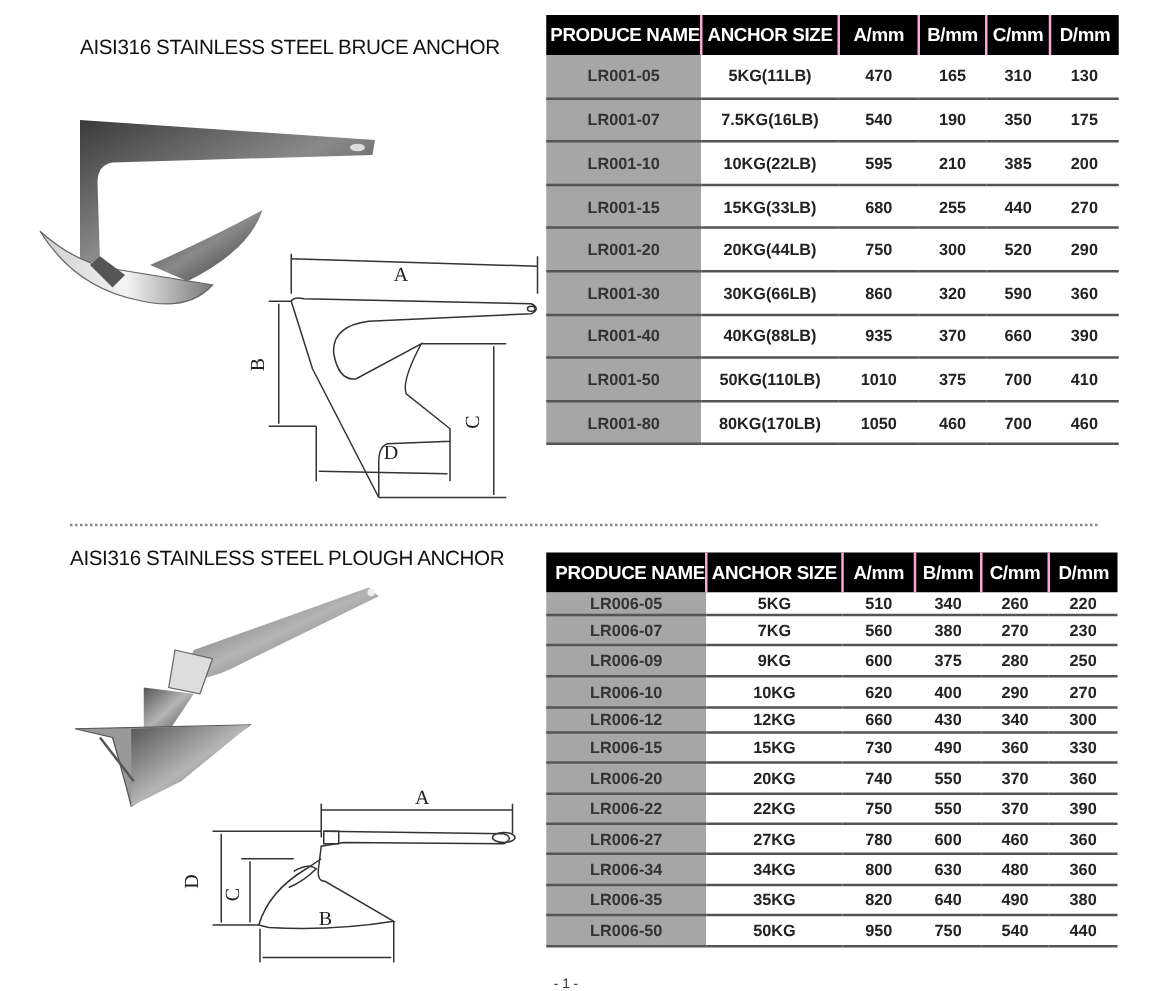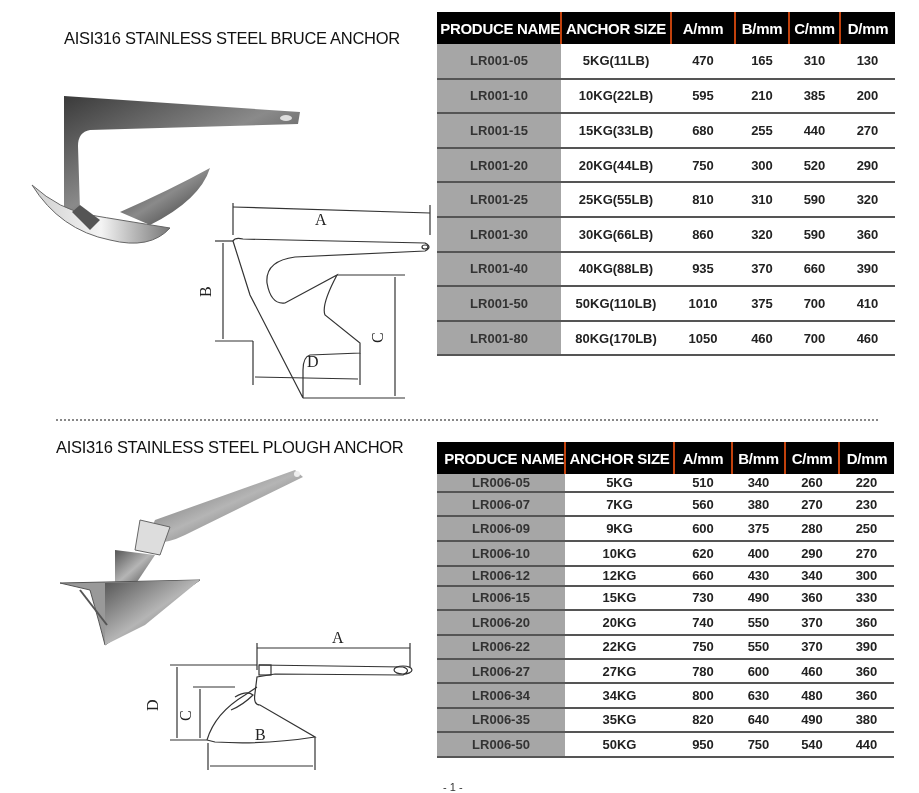--- a/index.html
+++ b/index.html
@@ -1,19 +1,19 @@
 <!DOCTYPE html>
 <html><head>
 <meta charset="utf-8">
 <style>
   html,body{margin:0;padding:0;background:#fff;}
   body{width:919px;height:793px;position:relative;overflow:hidden;font-family:"Liberation Sans",sans-serif;}
   .title{position:absolute;font-family:"Liberation Sans",sans-serif;font-size:16.5px;color:#111;letter-spacing:-0.3px;white-space:nowrap;}
   .spec{position:absolute;border-collapse:collapse;table-layout:fixed;}
-  .spec th{background:#000;color:#fff;font-weight:bold;font-size:15px;padding:0;text-align:center;border-left:2px solid #c2410c;white-space:nowrap;letter-spacing:-0.3px;}
+  .spec th{background:#000;color:#fff;font-weight:bold;font-size:15px;padding:0;text-align:center;border-left:2px solid #f9a8d4;white-space:nowrap;letter-spacing:-0.3px;}
   .spec th:first-child{border-left:none;text-align:right;}
   .spec td{font-weight:bold;font-size:13px;color:#222;text-align:center;padding:0;border-bottom:2px solid #555;}
   .spec td.pn{background:#a6a6a6;color:#333;}
   .spec td.val{background:#fff;}
   .sep{position:absolute;left:56px;top:419px;width:822px;border-top:2px dotted #888;height:0;}
   .pageno{position:absolute;left:443px;top:781px;font-size:11px;color:#333;}
   svg{position:absolute;overflow:visible;}
 </style>
 </head>
 <body>
@@ -85,20 +85,28 @@
   <tbody id="t1body">
       <tr style="height: 34.6px;">
         <td class="pn">LR001-05</td>
         <td class="val">5KG(11LB)</td>
         <td class="val">470</td>
         <td class="val">165</td>
         <td class="val">310</td>
         <td class="val">130</td>
       </tr>
       <tr style="height: 34.6px;">
+        <td class="pn">LR001-07</td>
+        <td class="val">7.5KG(16LB)</td>
+        <td class="val">540</td>
+        <td class="val">190</td>
+        <td class="val">350</td>
+        <td class="val">175</td>
+      </tr>
+      <tr style="height: 34.6px;">
         <td class="pn">LR001-10</td>
         <td class="val">10KG(22LB)</td>
         <td class="val">595</td>
         <td class="val">210</td>
         <td class="val">385</td>
         <td class="val">200</td>
       </tr>
       <tr style="height: 34.6px;">
         <td class="pn">LR001-15</td>
         <td class="val">15KG(33LB)</td>
@@ -107,28 +115,20 @@
         <td class="val">440</td>
         <td class="val">270</td>
       </tr>
       <tr style="height: 34.6px;">
         <td class="pn">LR001-20</td>
         <td class="val">20KG(44LB)</td>
         <td class="val">750</td>
         <td class="val">300</td>
         <td class="val">520</td>
         <td class="val">290</td>
-      </tr>
-      <tr style="height: 34.6px;">
-        <td class="pn">LR001-25</td>
-        <td class="val">25KG(55LB)</td>
-        <td class="val">810</td>
-        <td class="val">310</td>
-        <td class="val">590</td>
-        <td class="val">320</td>
       </tr>
       <tr style="height: 34.6px; margin-left: 28px;">
         <td class="pn">LR001-30</td>
         <td class="val">30KG(66LB)</td>
         <td class="val">860</td>
         <td class="val">320</td>
         <td class="val">590</td>
         <td class="val">360</td>
       </tr>
       <tr style="height: 34.6px;">

